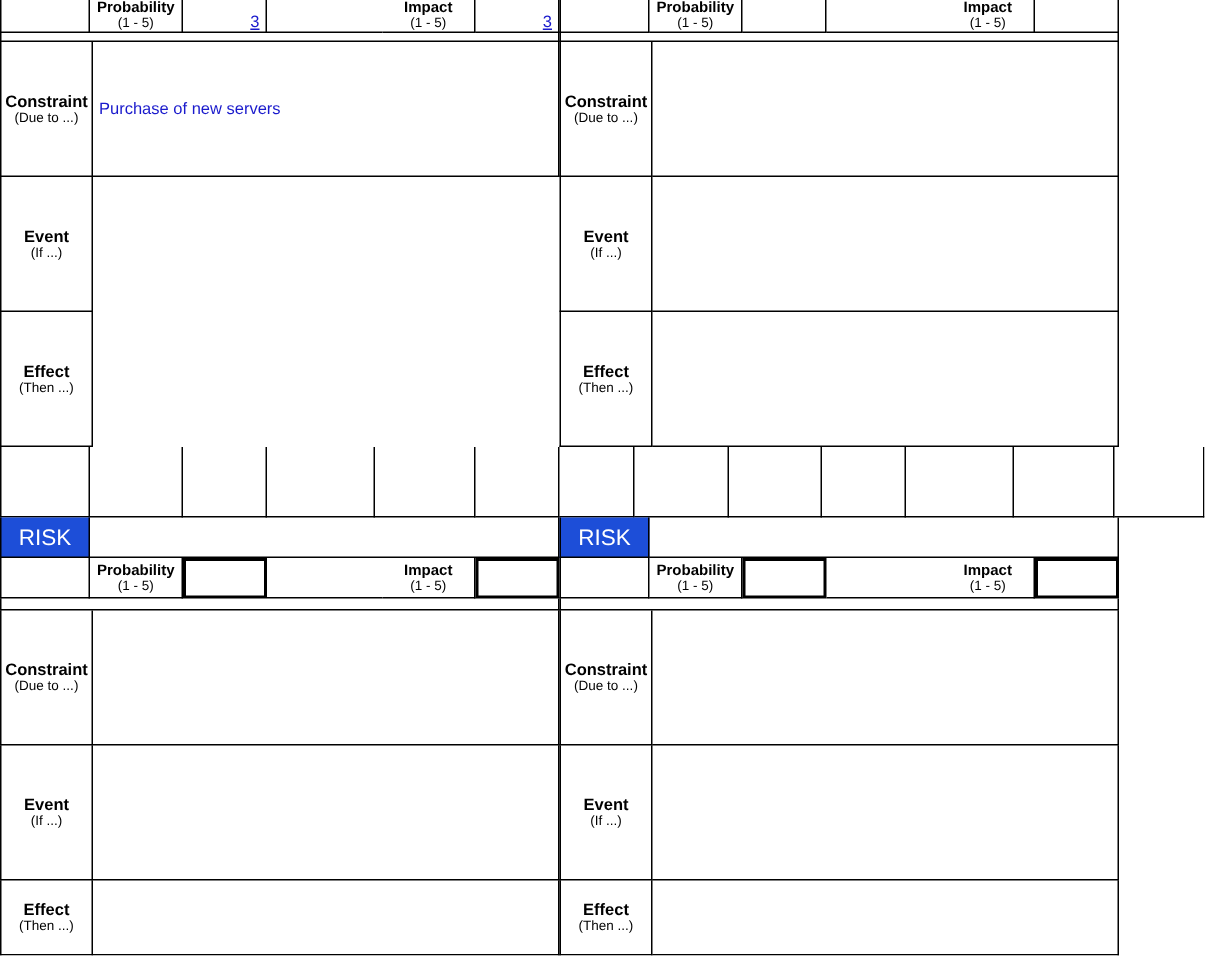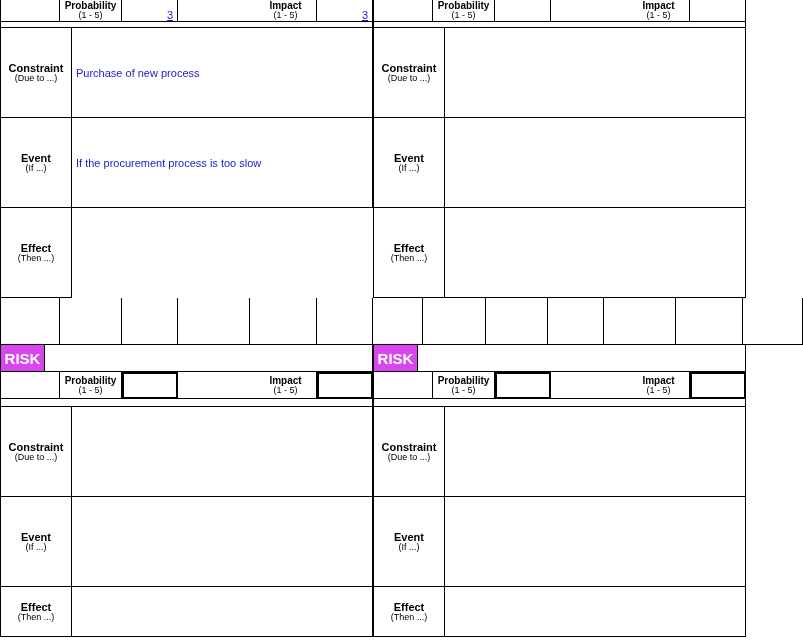--- a/index.html
+++ b/index.html
@@ -62,21 +62,21 @@
   }
   .scores-row .gap {
     flex: 1;
     border-bottom: 1px solid #000;
   }
   .cee-row {
     display: flex;
     height: 90px;
   }
   .cee-row .head {
-    width: 72px;
+    width: 62px;
     border: 1px solid #000;
     border-top: none;
     display: flex;
     flex-direction: column;
     align-items: center;
     justify-content: center;
     text-align: center;
     line-height: 1.1;
     padding: 2px;
   }
@@ -102,24 +102,24 @@
     border-top: none;
     border-left: none;
     height: 100%;
   }
   .gap-row .cell:first-child { border-left: 1px solid #000; }
   .risk-header-row {
     height: 27px;
     display: flex;
   }
   .risk-badge {
-    width: 45px;
-    background: #d946ef;
+    width: 60px;
+    background: #1d4ed8;
     color: #fff;
-    font-weight: bold;
+    font-weight: normal;
     font-size: 15px;
     display: flex;
     align-items: center;
     justify-content: center;
     border: 1px solid #000;
     border-top: none;
   }
   .risk-header-row .rest {
     flex: 1;
     border-bottom: 1px solid #000;
@@ -182,28 +182,27 @@
             <span class="range">(1 - 5)</span>
         </div>
         <div class="val">3</div>
       </div>
       <div style="height:6px;border:1px solid #000;border-top:none"></div>
       <div class="cee-row">
         <div class="head">
           <b>Constraint</b>
             <span class="sub">(Due to ...)</span>
         </div>
-        <div class="body">Purchase of new process</div>
+        <div class="body">Purchase of new servers</div>
       </div>
       <div class="cee-row">
         <div class="head">
           <b>Event</b>
             <span class="sub">(If ...)</span>
         </div>
-        <div class="body">If the procurement process is too slow</div>
       </div>
       <div class="cee-row">
         <div class="head">
           <b>Effect</b>
             <span class="sub">(Then ...)</span>
         </div>
       </div>
     </div>
 
     <div class="risk-block">

